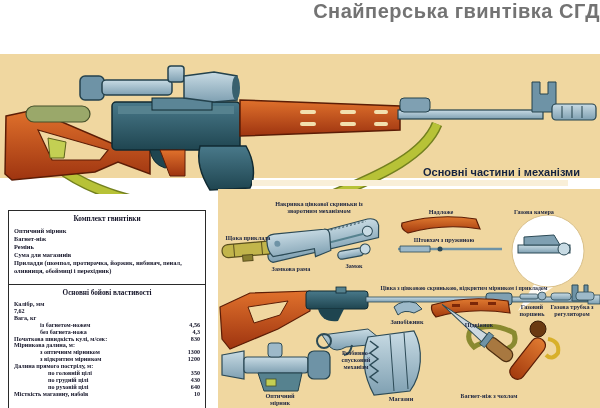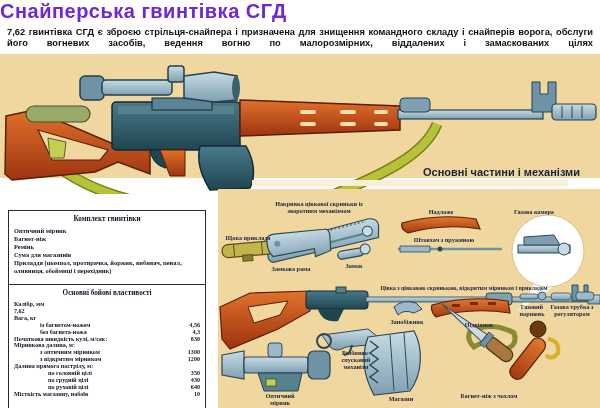--- a/index.html
+++ b/index.html
@@ -1,19 +1,19 @@
 <!DOCTYPE html>
 <html><head>
 <meta charset="utf-8">
 <style>
   html,body{margin:0;padding:0;background:#888;}
   .poster{position:relative;width:600px;height:408px;background:#ffffff;overflow:hidden;
           font-family:"Liberation Sans",sans-serif;}
-  .title{position:absolute;top:0px;left:0;width:100%;text-align:left;
-         font-size:20px;font-weight:bold;color:#6d28d9;letter-spacing:.5px;}
+  .title{position:absolute;top:0px;left:0;width:100%;text-align:right;
+         font-size:20px;font-weight:bold;color:#737373;letter-spacing:.5px;}
   .intro{position:absolute;top:27px;left:7px;width:586px;font-size:9.3px;line-height:11px;
          font-weight:bold;color:#111;text-align:justify;text-align-last:justify;}
   .main-band{position:absolute;top:54px;left:0;width:600px;height:124px;background:#f0d7a0;}
   .main-rifle{position:absolute;top:54px;left:0;width:600px;height:140px;pointer-events:none;}
   .section-header{position:absolute;top:166px;left:240px;width:340px;text-align:right;
          font-size:11px;font-weight:bold;color:#14223f;}
   .header-bar{position:absolute;top:180px;left:252px;width:316px;height:6px;background:#f9efd8;}
   .info-box{position:absolute;left:8px;width:198px;background:#fff;border:1px solid #2a2a2a;
          font-family:"Liberation Serif",serif;color:#141428;box-sizing:border-box;padding:3px 5px 2px 5px;}
   .kit-box{top:210px;height:77px;}
@@ -30,21 +30,20 @@
   .plabel{position:absolute;text-align:center;font-family:"Liberation Serif",serif;
           font-weight:bold;font-size:6.2px;line-height:7px;color:#1b2440;}
   .plabel.sm{font-size:5.8px;}
 </style>
 </head>
 <body>
 
 <div class="poster">
 
   <div class="title">Снайперська гвинтівка СГД</div>
-  <div class="intro">7,62 гвинтівка СГД є зброєю стрільця-снайпера і призначена для знищення командного складу і снайперів ворога, обслуги його вогневих засобів, ведення вогню по малорозмірних, віддалених і замаскованих цілях</div>
 
   <div class="main-band"></div>
 
   <svg class="main-rifle" viewBox="0 0 600 140">
     <defs>
       <linearGradient id="wood" x1="0" y1="0" x2="0" y2="1">
         <stop offset="0" stop-color="#e0712c"></stop>
           <stop offset="1" stop-color="#9e3410"></stop>
       </linearGradient>
       <linearGradient id="steel" x1="0" y1="0" x2="0" y2="1">

